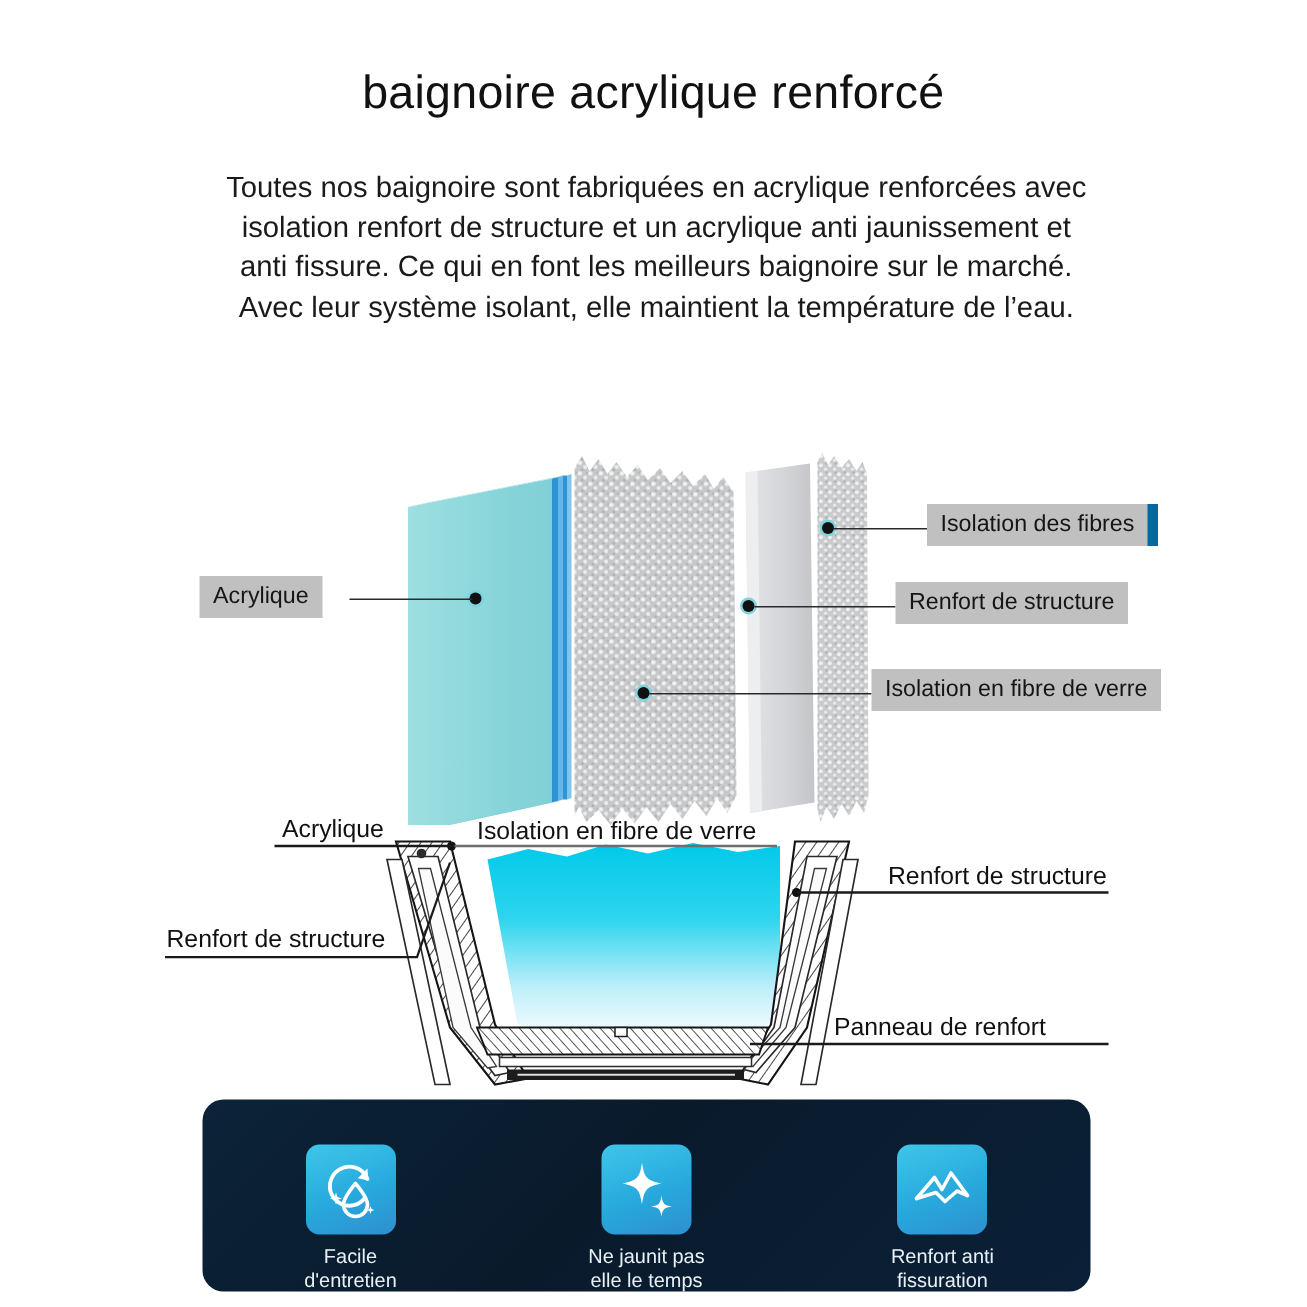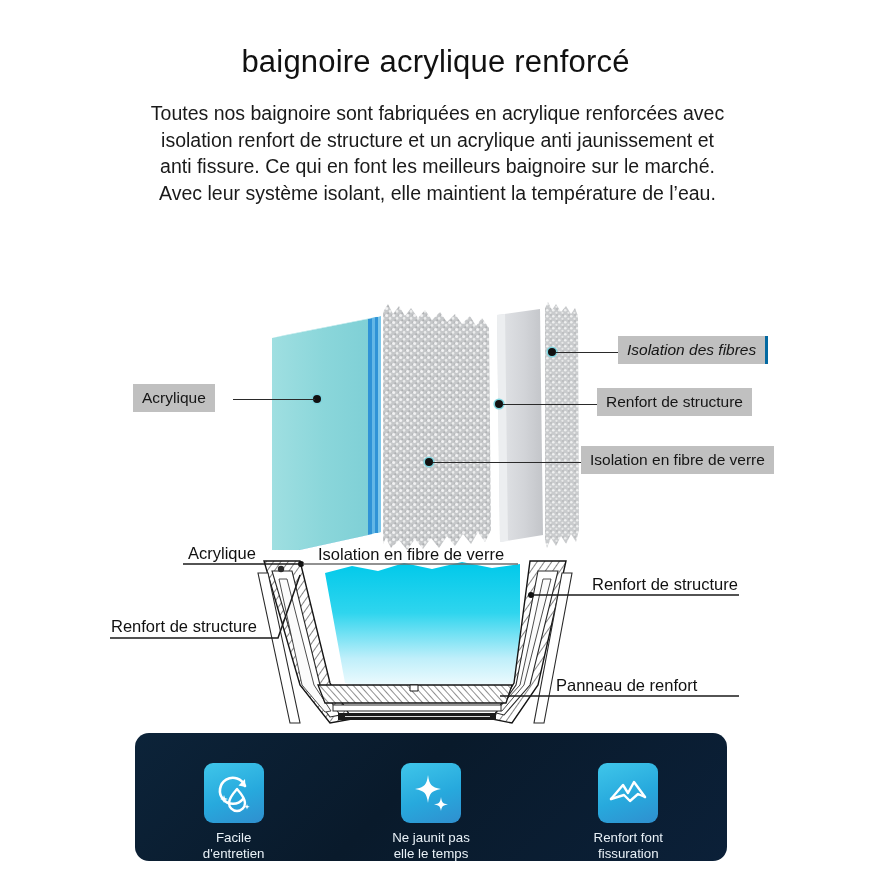--- a/index.html
+++ b/index.html
@@ -25,21 +25,21 @@
     top: 44px;
     width: 871px;
     text-align: center;
     font-size: 31px;
     color: #111111;
     letter-spacing: .2px;
   }
   #intro {
     position: absolute;
     left: 150px;
-    top: 100px;
+    top: 112px;
     width: 575px;
     text-align: center;
     font-size: 19.5px;
     line-height: 26.5px;
     color: #1a1a1a;
   }
 
   
   #layers {
     position: absolute;
@@ -51,22 +51,21 @@
   .layer-label {
     position: absolute;
     background: #c0c0c0;
     color: #151515;
     font-size: 15.5px;
     padding: 5px 9px 6px 9px;
     white-space: nowrap;
     line-height: 17px;
   }
   .layer-label.with-edge {
-    border-right: 3px solid #0369a1;
-    font-style: italic;
+    border-right: 7px solid #0369a1;
   }
   .leader {
     position: absolute;
     height: 0;
     border-top: 1.4px solid #2a2a2a;
   }
   .leader-dot {
     position: absolute;
     width: 8px;
     height: 8px;
@@ -307,18 +306,18 @@
 elle le temps</div>
     </div>
 
     <div class="feature">
       <div class="feature-icon">
         <svg width="40" height="40" viewBox="0 0 40 40">
           <path d="M3 26 L15 12 L20 20 L26 9 L37 24" fill="none" stroke="#ffffff" stroke-width="2.4" stroke-linejoin="round" stroke-linecap="round"></path>
           <path d="M3 26 L16 22 L22 28 L30 21 L37 24" fill="none" stroke="#ffffff" stroke-width="2.4" stroke-linejoin="round" stroke-linecap="round"></path>
         </svg>
       </div>
-      <div class="feature-label">Renfort font
+      <div class="feature-label">Renfort anti
 fissuration</div>
     </div>
 
   </div>
 </div>
 
 </body></html>

